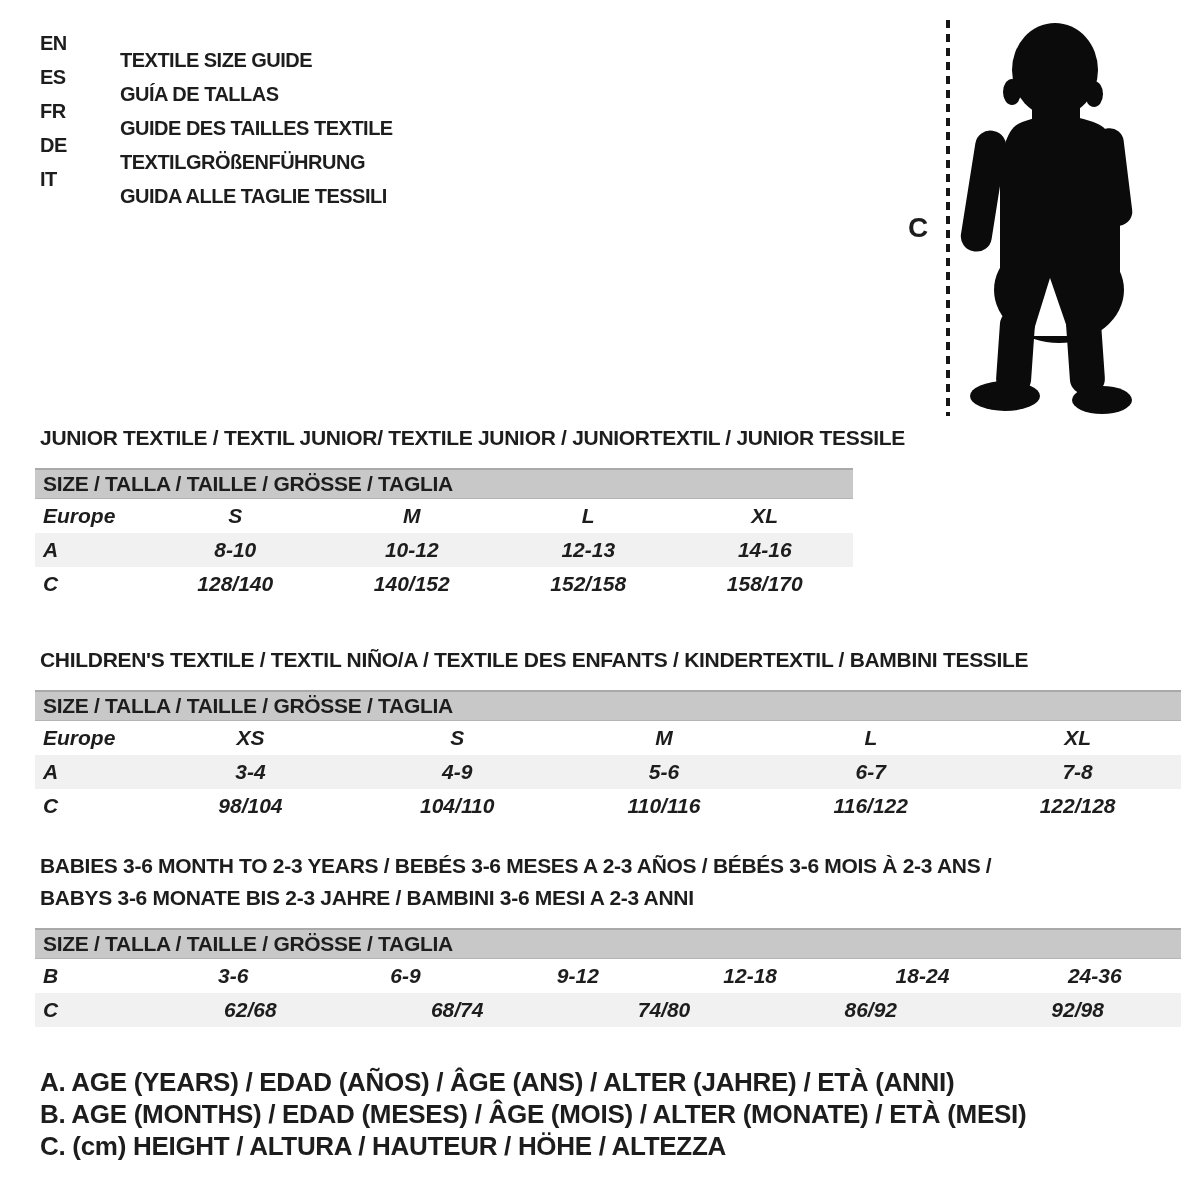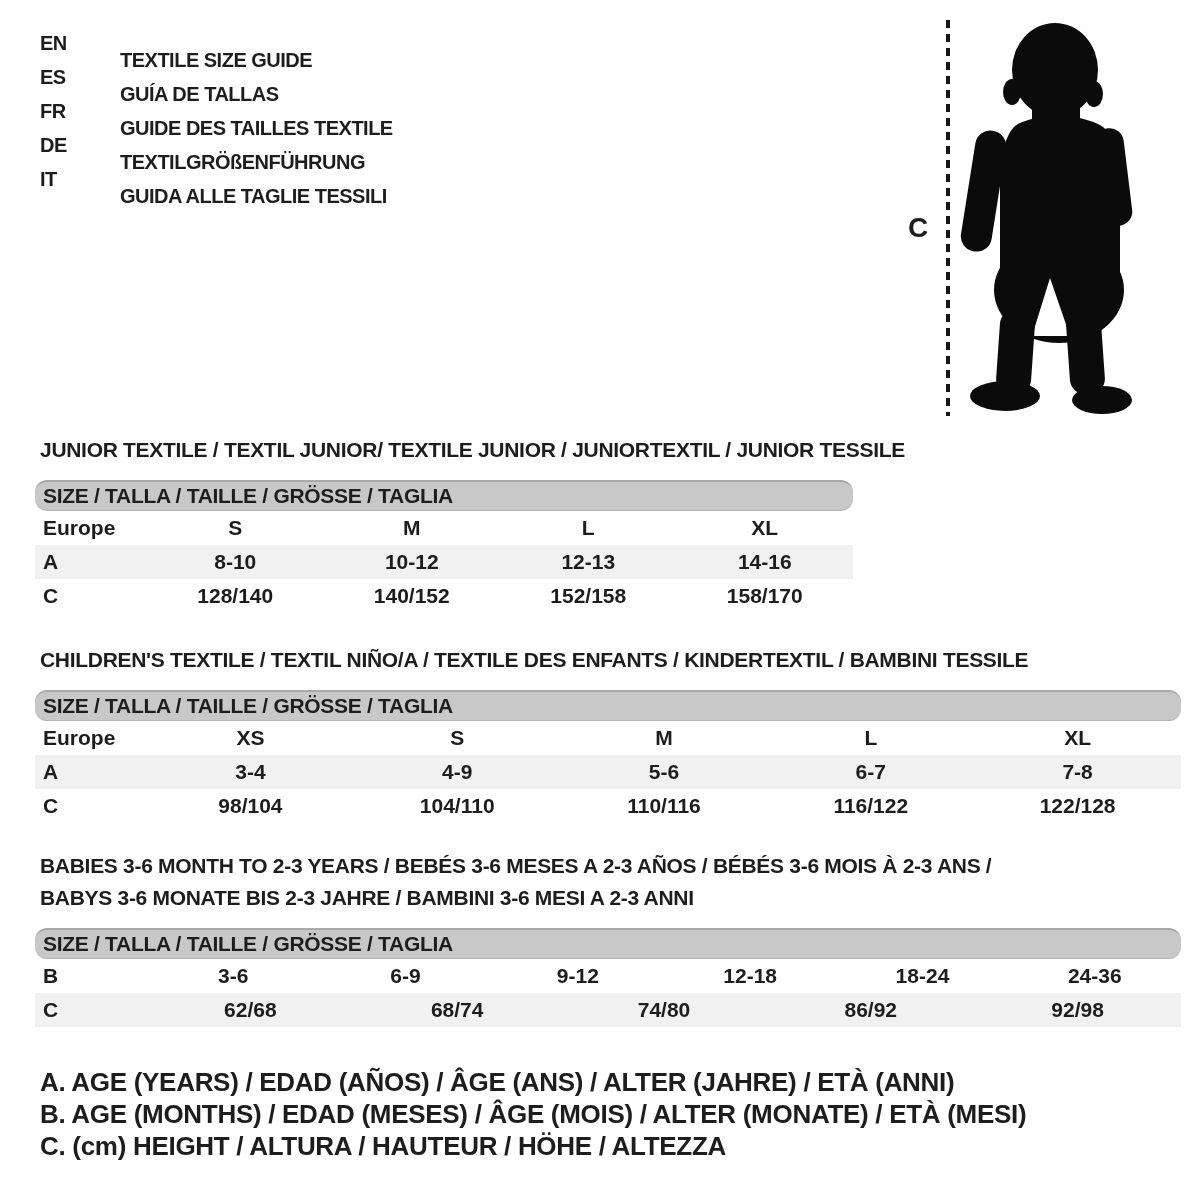--- a/index.html
+++ b/index.html
@@ -24,28 +24,28 @@
   }
   .baby{left:960px;top:12px;width:182px;height:408px;}
 
   
   .tbl{left:35px;}
   .tbl-titles{position:absolute;left:5px;top:-46px;white-space:nowrap;}
   .tbl-title{font-size:21px;letter-spacing:-0.3px;line-height:32px;}
   .tbl3 .tbl-titles{top:-78px;}
   .tbl-header{
     background:#c8c8c8;border-top:2px solid #a9a9a9;border-bottom:1px solid #b4b4b4;
-    height:28px;line-height:28px;font-size:21px;letter-spacing:-0.3px;padding-left:8px;border-radius:12px;
+    height:28px;line-height:28px;font-size:21px;letter-spacing:-0.3px;padding-left:8px;
   }
   .tbl-rows{width:100%;}
-  .tbl-row{display:flex;height:34px;line-height:34px;font-size:21px;}
+  .tbl-row{display:flex;height:34px;line-height:34px;font-size:21px;font-style:italic;}
   .tbl-row.shade{background:#f1f1f1;}
   .tbl-label{flex:0 0 104px;padding-left:8px;text-align:left;}
   .tbl-cell{flex:1 1 0;text-align:center;}
-  .t1{top:480px;width:818px;}
+  .t1{top:468px;width:818px;}
   .t2{top:690px;width:1146px;}
   .t3{top:928px;width:1146px;}
 
   
   .legend{left:40px;top:1066px;}
   .legend-line{font-size:26px;letter-spacing:-0.3px;line-height:32px;white-space:nowrap;}
 </style>
 </head>
 <body>
 

